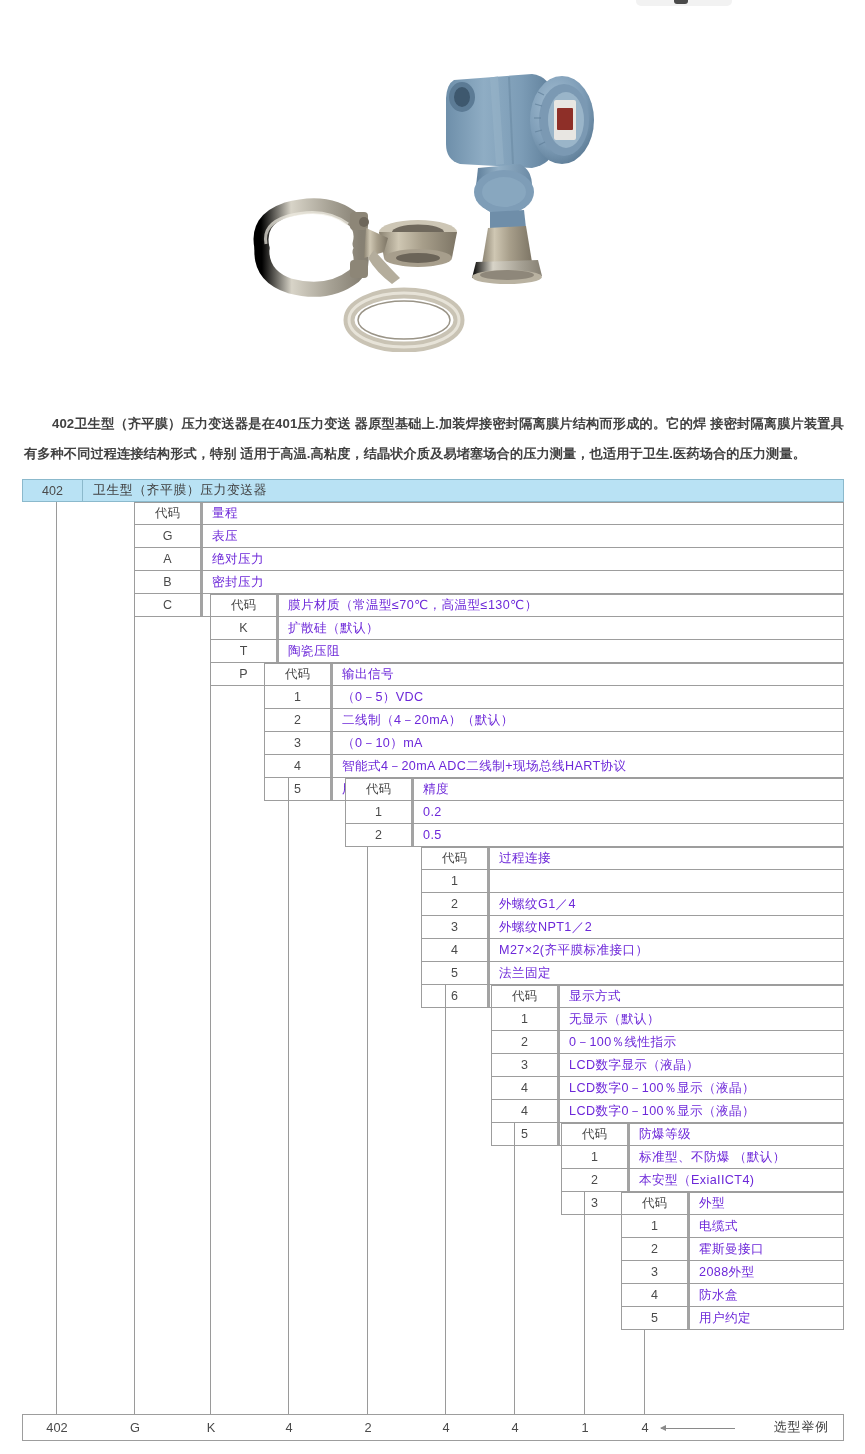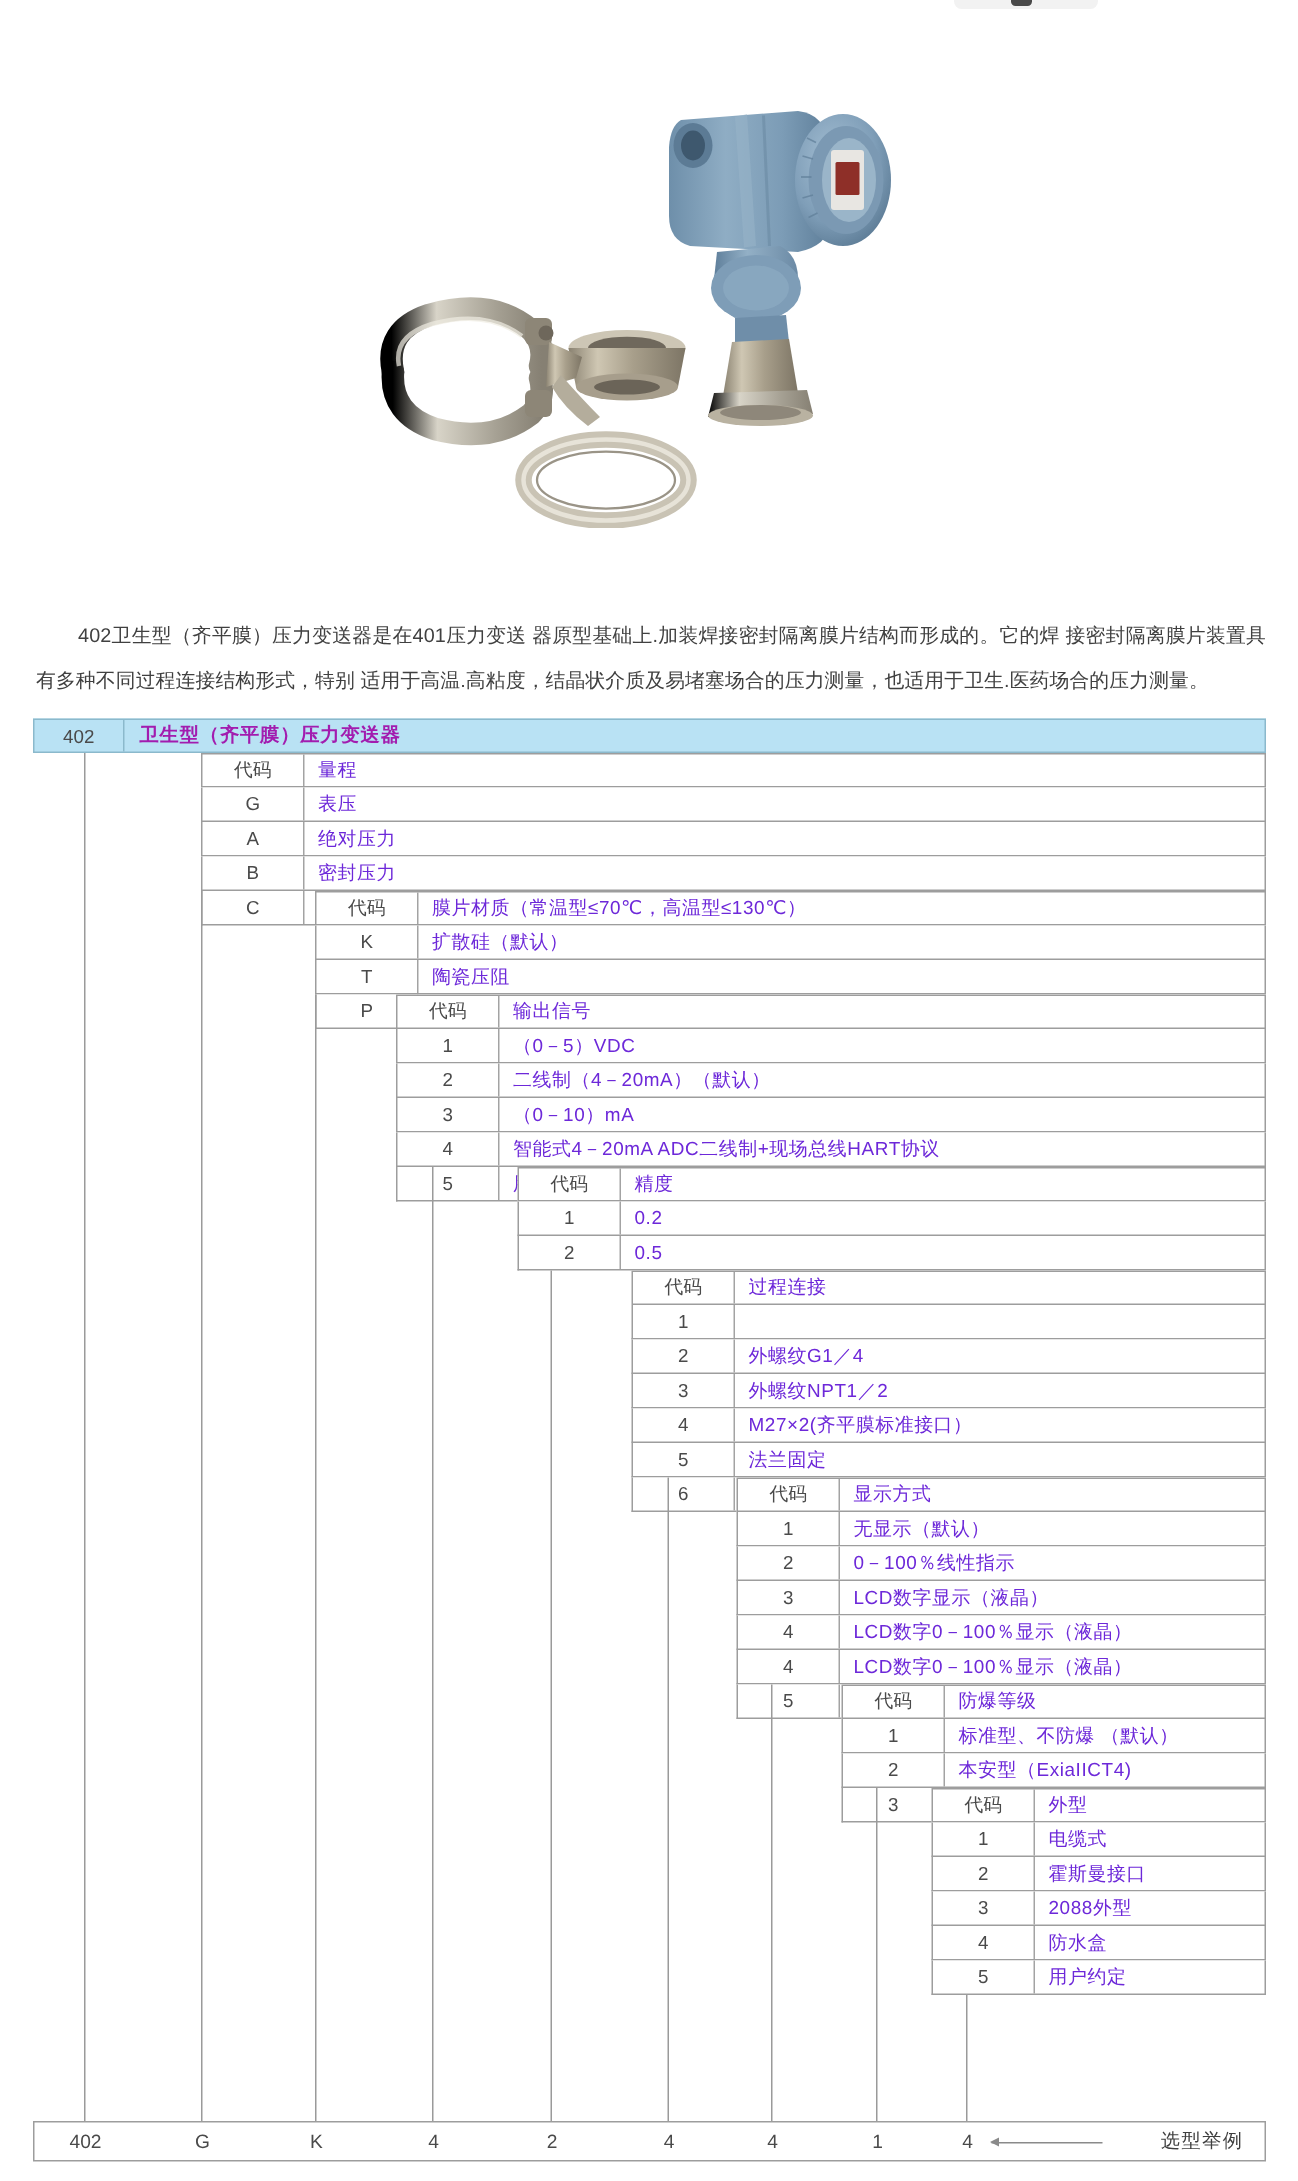--- a/index.html
+++ b/index.html
@@ -37,20 +37,21 @@
   
   .intro {
     position: absolute; left: 24px; top: 396px;
     width: 820px;
     font-size: 13.2px;
     line-height: 30px;
     text-indent: 28px;
     text-align: justify;
     color: #404040;
     letter-spacing: .1px;
+    font-weight: bold;
   }
 
   
   .seltable {
     position: absolute; left: 22px; top: 479px;
     width: 822px; height: 840px;
   }
   .block { position: absolute; }
   .row {
     position: absolute;
@@ -59,21 +60,21 @@
     align-items: center;
     border: 1px solid #9d9d9d;
     border-top: none;
     background: #fff;
   }
   .row.first { border-top: 1px solid #9d9d9d; }
   .row .code {
     width: 68px;
     height: 100%;
     display: flex; align-items: center; justify-content: center;
-    border-right: 1px solid #a3a3a3;
+    border-right: 3px solid #a3a3a3;
     font-size: 12.5px;
     color: #4a4a4a;
     flex: none;
   }
   .row .desc {
     flex: 1 1 auto;
     padding-left: 9px;
     font-size: 12.6px;
     color: #6d28d9;
     letter-spacing: .4px;
@@ -92,23 +93,22 @@
   }
   .titlerow .code {
     width: 60px; height: 100%;
     display: flex; align-items: center; justify-content: center;
     border-right: 1px solid #8bb9cc;
     font-size: 12.5px; color: #4a4a4a;
     flex: none;
   }
   .titlerow .desc {
     flex: 1; padding-left: 10px;
-    font-size: 12.8px; color: #a21caf;
+    font-size: 12.8px; color: #404040;
     letter-spacing: .6px;
-    font-weight: bold;
   }
 
   
   .stem {
     position: absolute;
     width: 1px;
     background: #9a9a9a;
   }
   .arrowhead {
     position: absolute;

